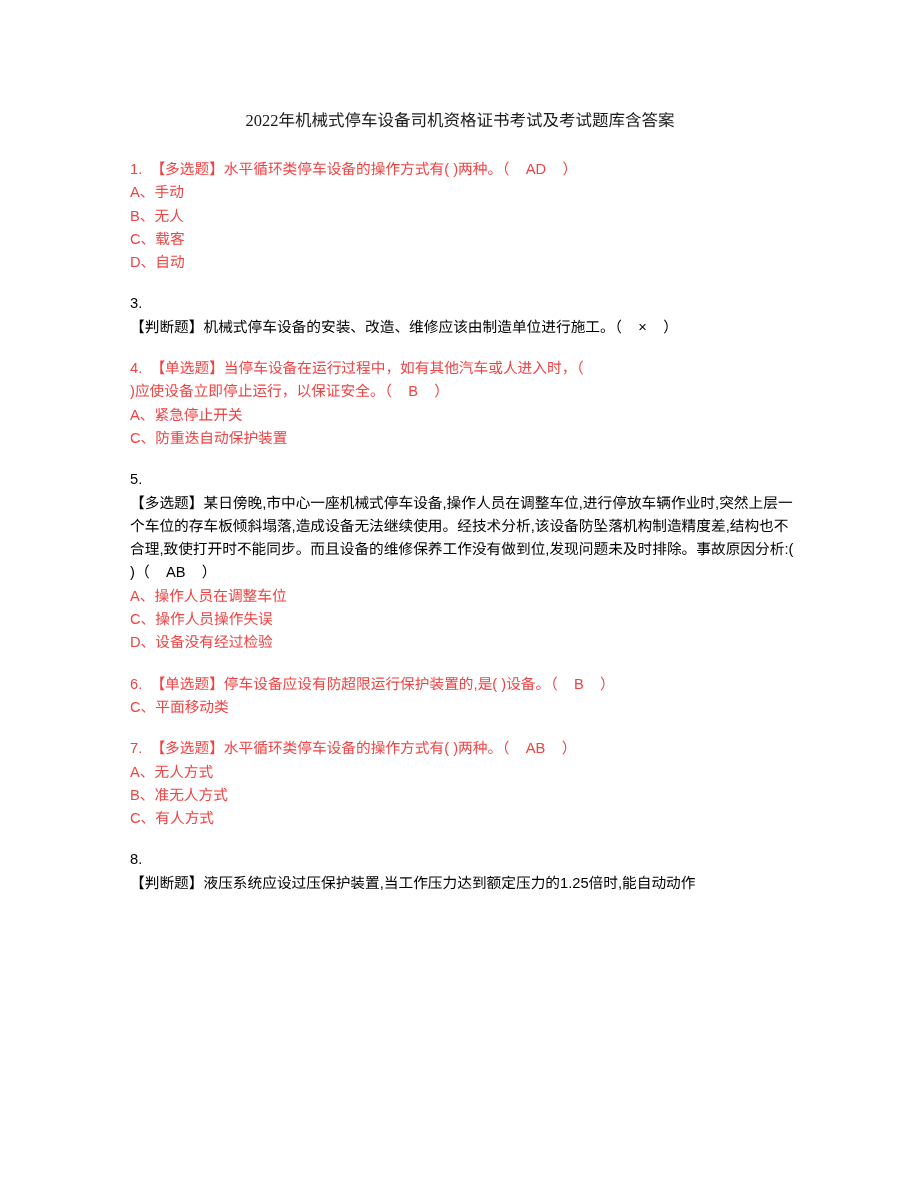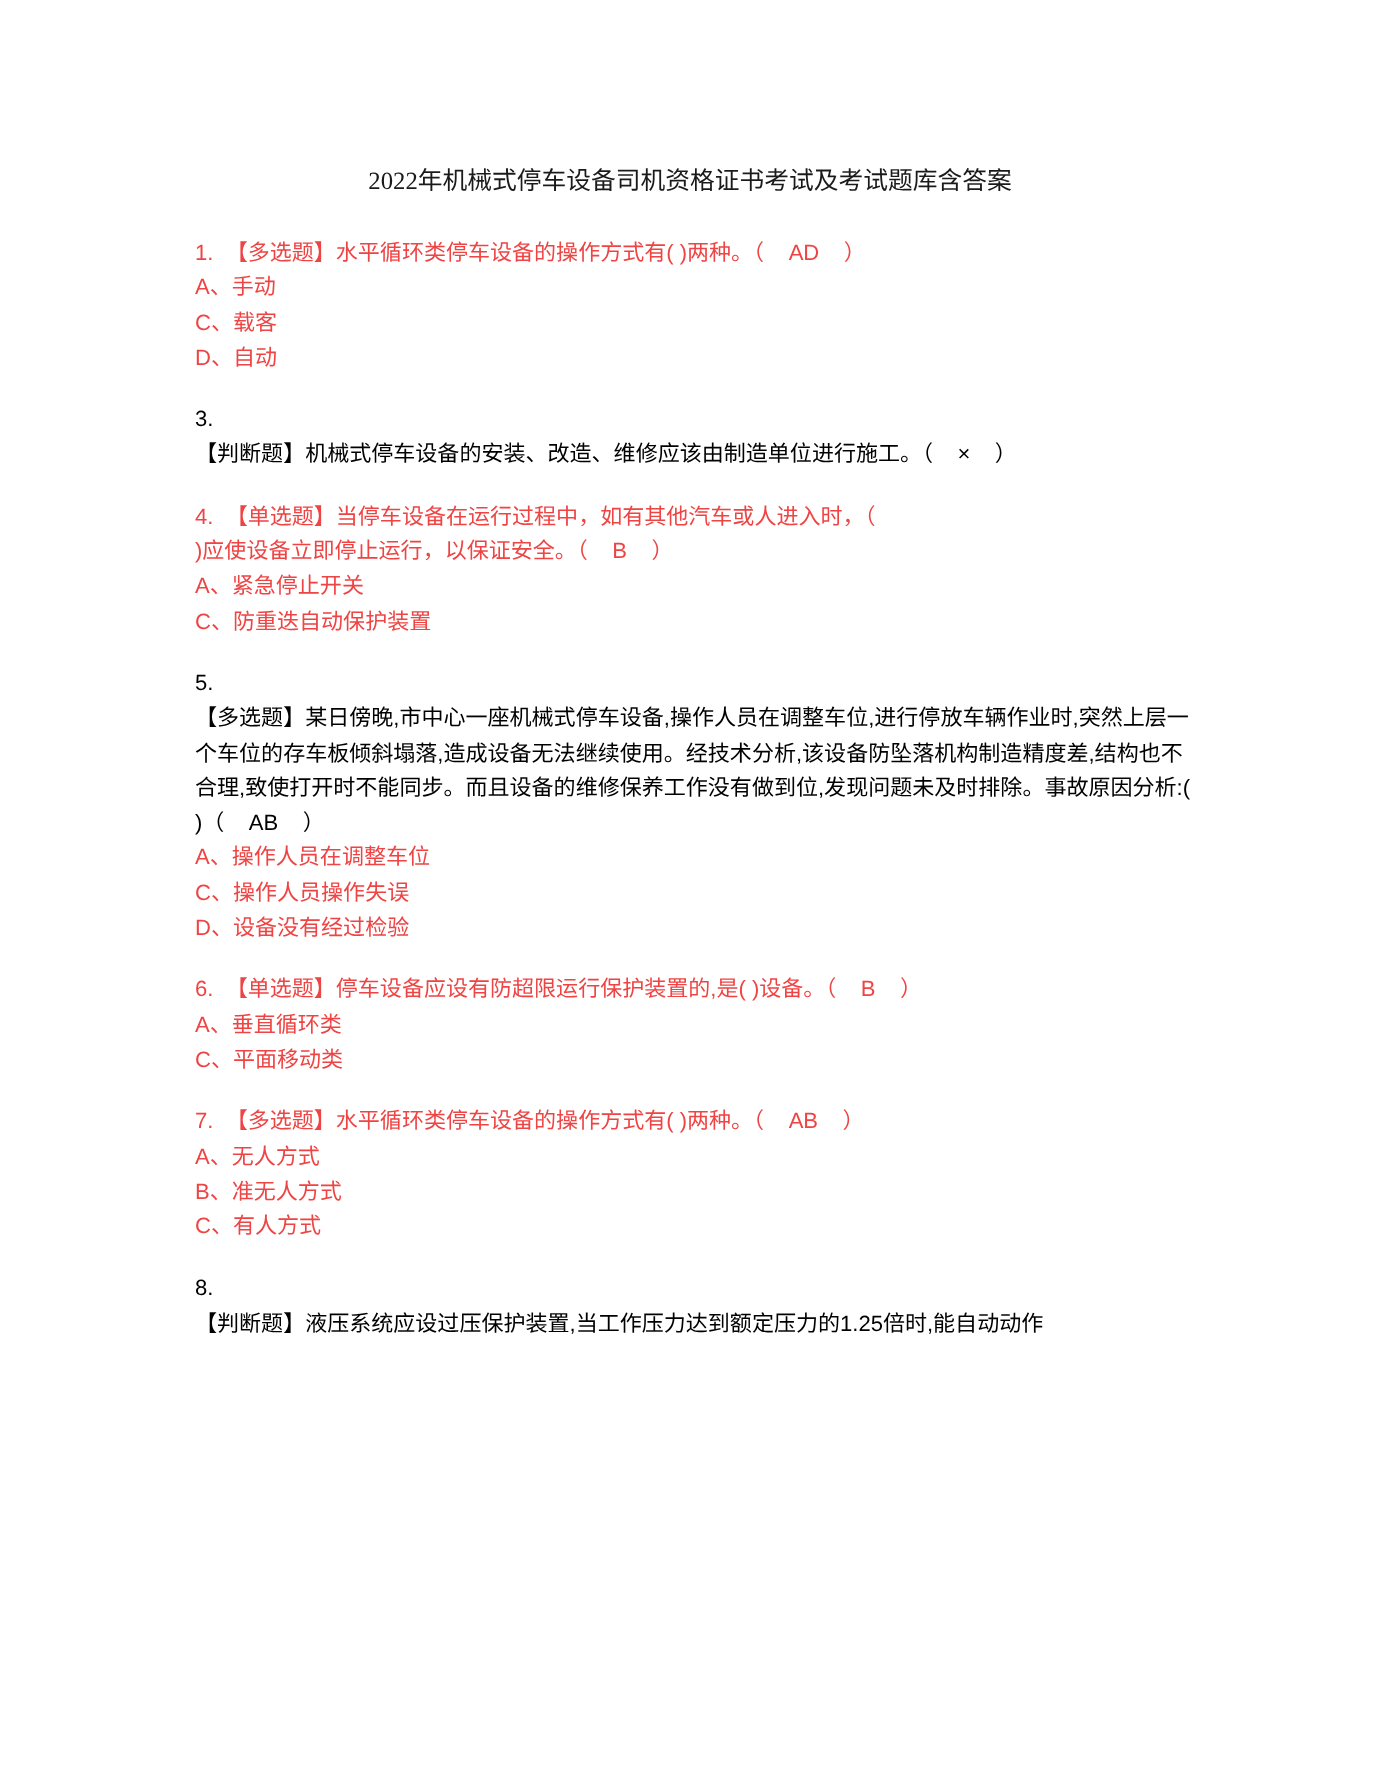--- a/index.html
+++ b/index.html
@@ -95,20 +95,21 @@
 
 <div class="page">
 
   <div class="doc-title">2022年机械式停车设备司机资格证书考试及考试题库含答案</div>
 
   <div class="content">
 
     <div class="qblock">
       <div class="qline"><span class="qnum-inline">1.</span>&nbsp;&nbsp;<span class="stem">【多选题】水平循环类停车设备的操作方式有( )两种。（    AD    ）</span></div>
       <div class="opt">A、手动</div>
+      <div class="opt">B、无人</div>
       <div class="opt">C、载客</div>
       <div class="opt">D、自动</div>
     </div>
 
 
     <div class="qblock">
       <div class="qnum-own">3.</div>
       <div class="stem-wrap">【判断题】机械式停车设备的安装、改造、维修应该由制造单位进行施工。（    ×    ）</div>
     </div>
 
@@ -122,21 +123,20 @@
     <div class="qblock">
       <div class="qnum-own">5.</div>
       <div class="stem-wrap">【多选题】某日傍晚,市中心一座机械式停车设备,操作人员在调整车位,进行停放车辆作业时,突然上层一个车位的存车板倾斜塌落,造成设备无法继续使用。经技术分析,该设备防坠落机构制造精度差,结构也不合理,致使打开时不能同步。而且设备的维修保养工作没有做到位,发现问题未及时排除。事故原因分析:( )（    AB    ）</div>
       <div class="opt">A、操作人员在调整车位</div>
       <div class="opt">C、操作人员操作失误</div>
       <div class="opt">D、设备没有经过检验</div>
     </div>
 
     <div class="qblock">
       <div class="qline"><span class="qnum-inline">6.</span>&nbsp;&nbsp;<span class="stem">【单选题】停车设备应设有防超限运行保护装置的,是( )设备。（    B    ）</span></div>
-      <div class="opt">A、垂直循环类</div>
       <div class="opt">C、平面移动类</div>
     </div>
 
     <div class="qblock">
       <div class="qline"><span class="qnum-inline">7.</span>&nbsp;&nbsp;<span class="stem">【多选题】水平循环类停车设备的操作方式有( )两种。（    AB    ）</span></div>
       <div class="opt">A、无人方式</div>
       <div class="opt">B、准无人方式</div>
       <div class="opt">C、有人方式</div>
     </div>
 

